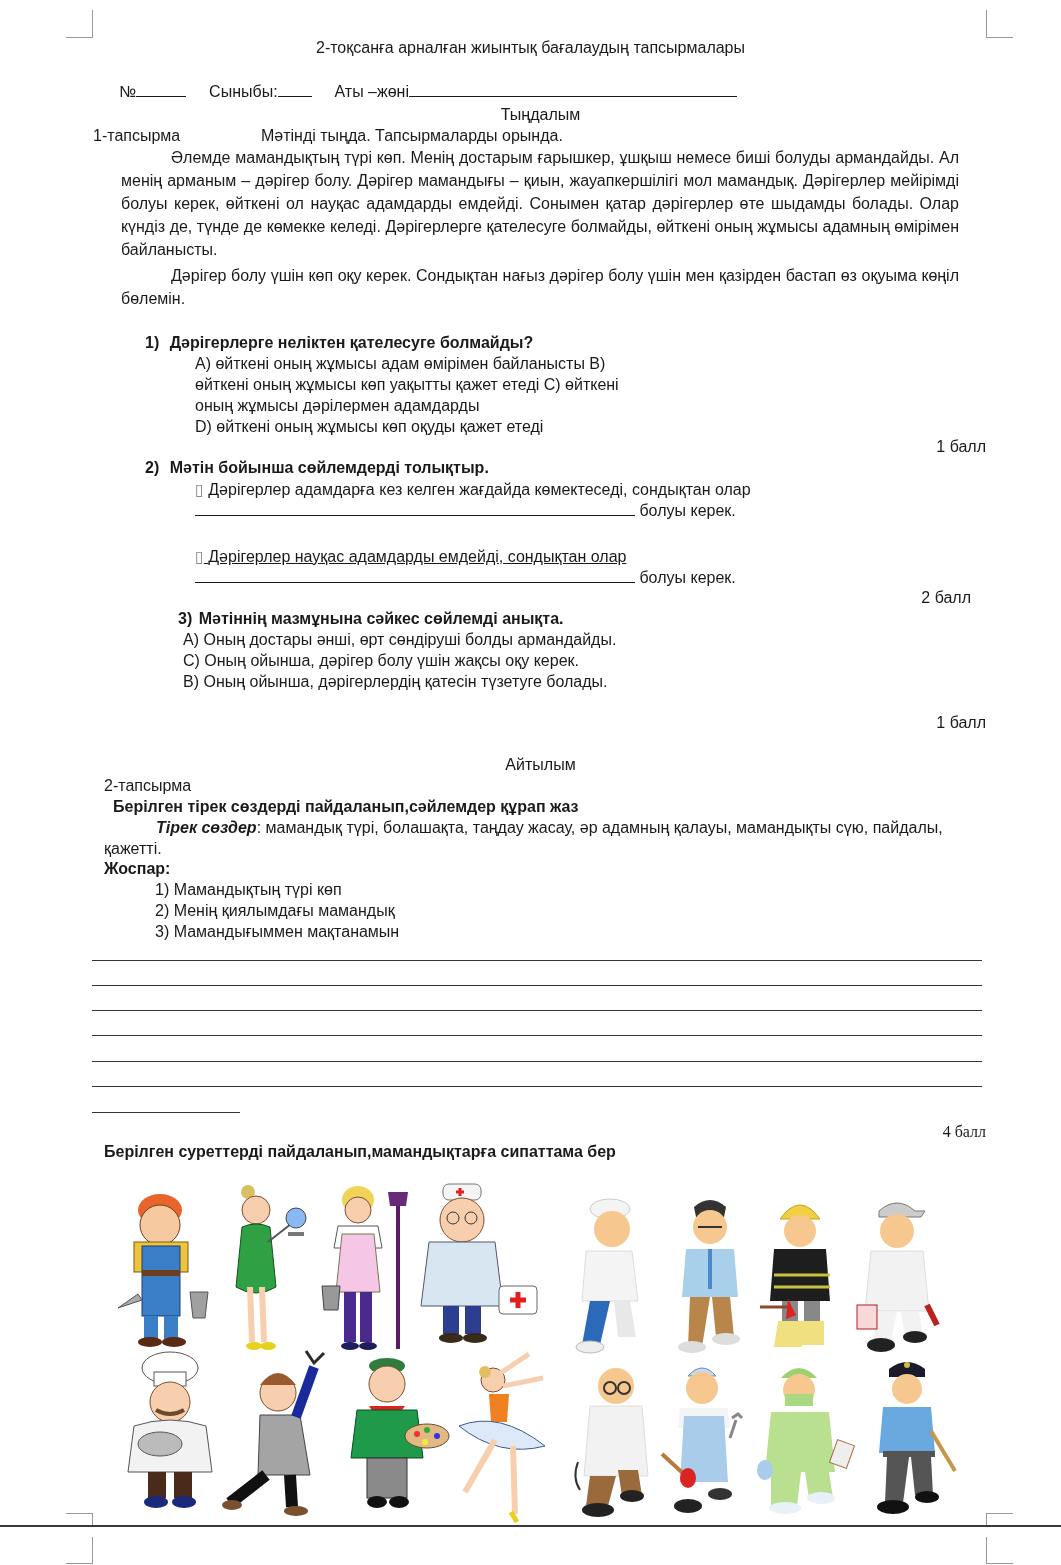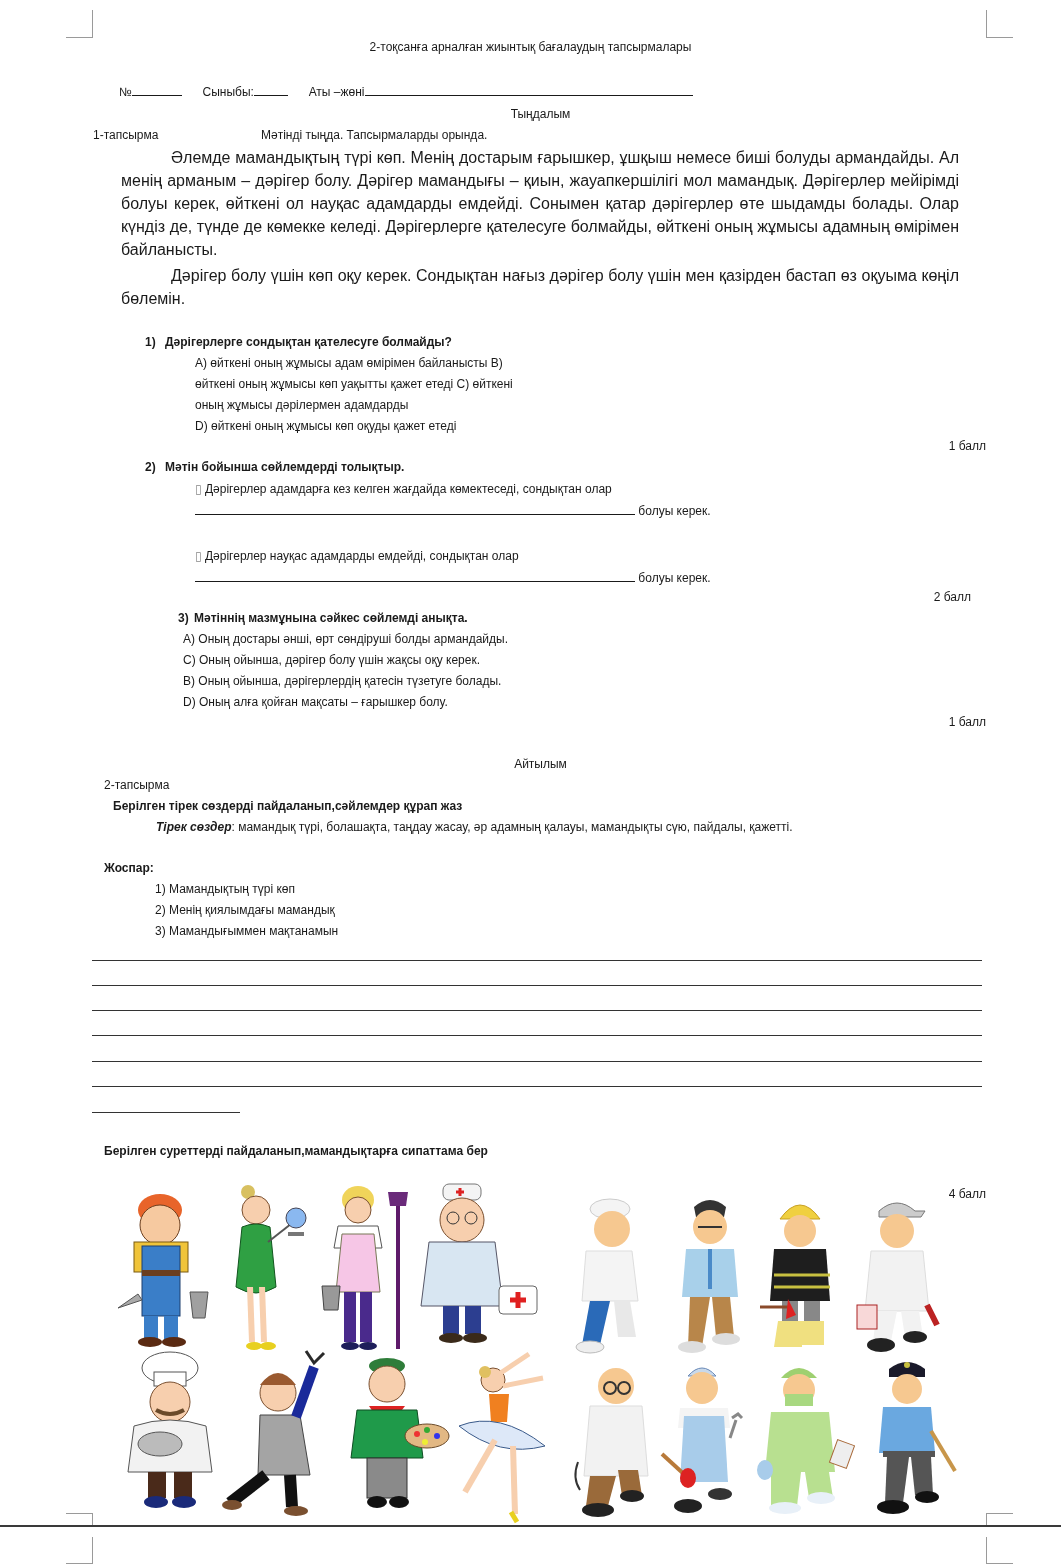--- a/index.html
+++ b/index.html
@@ -9,21 +9,21 @@
   .corner { position:absolute; border-color:#9a9a9a; border-style:solid; border-width:0; }
   .c-tl { left:66px; top:10px; width:26px; height:27px; border-right-width:1px; border-bottom-width:1px; }
   .c-tr { left:986px; top:10px; width:26px; height:27px; border-left-width:1px; border-bottom-width:1px; }
   .c-bl1 { left:66px; top:1513px; width:26px; height:12px; border-right-width:1px; border-top-width:1px; }
   .c-br1 { left:986px; top:1513px; width:26px; height:12px; border-left-width:1px; border-top-width:1px; }
   .c-bl2 { left:66px; top:1537px; width:26px; height:26px; border-right-width:1px; border-bottom-width:1px; }
   .c-br2 { left:986px; top:1537px; width:26px; height:26px; border-left-width:1px; border-bottom-width:1px; }
   .pagebreak { position:absolute; left:0; top:1525px; width:1061px; height:2px; background:#3a3a3a; }
 
   .center { text-align:center; width:1061px; left:0; }
-  .t16 { font-size:12px; line-height:21px; }
+  .t16 { font-size:16px; line-height:21px; }
   .para { font-size:16px; line-height:23px; text-align:justify; }
   .blank { display:inline-block; border-bottom:1.5px solid #1a1a1a; height:14px; vertical-align:baseline; }
   .wline { position:absolute; left:92px; width:890px; height:0; border-top:1.5px solid #333; }
   .right { text-align:right; }
 
   .fig { position:absolute; }
   .fig svg { display:block; }
 </style>
 </head>
 <body>
@@ -48,21 +48,21 @@
 
 <div class="abs center t16" style="top:104px; left:10px;">Тыңдалым</div>
 <div class="abs t16" style="left:93px; top:125px;text-align:right;">1-тапсырма</div>
 <div class="abs t16" style="left:261px; top:125px;">Мәтінді тыңда. Тапсырмаларды орында.</div>
 
 <div class="abs para" style="left:121px; top:146px; width:838px; text-indent:50px;">Әлемде мамандықтың түрі көп. Менің достарым ғарышкер, ұшқыш немесе биші болуды армандайды. Ал менің арманым – дәрігер болу. Дәрігер мамандығы – қиын, жауапкершілігі мол мамандық. Дәрігерлер мейірімді болуы керек, өйткені ол науқас адамдарды емдейді. Сонымен қатар дәрігерлер өте шыдамды болады. Олар күндіз де, түнде де көмекке келеді. Дәрігерлерге қателесуге болмайды, өйткені оның жұмысы адамның өмірімен байланысты.</div>
 <div class="abs para" style="left:121px; top:264px; width:838px; text-indent:50px;">Дәрігер болу үшін көп оқу керек. Сондықтан нағыз дәрігер болу үшін мен қазірден бастап өз оқуыма көңіл бөлемін.</div>
 
 <div class="abs t16" style="left:145px; top:332px; font-weight:600;">
   <span>1)</span>
-  <span style="margin-left:6px;">Дәрігерлерге сондықтан қателесуге болмайды?</span>
+  <span style="margin-left:6px;">Дәрігерлерге неліктен қателесуге болмайды?</span>
 </div>
 <div class="abs t16" style="left:195px; top:353px; line-height:21px;">
   <div>A) өйткені оның жұмысы адам өмірімен байланысты B)</div>
   <div>өйткені оның жұмысы көп уақытты қажет етеді C) өйткені</div>
   <div>оның жұмысы дәрілермен адамдарды</div>
   <div>D)  өйткені оның жұмысы көп оқуды қажет етеді</div>
 </div>
 <div class="abs t16 right" style="right:75px; top:436px;">1 балл</div>
 
 <div class="abs t16" style="left:145px; top:457px; font-weight:600;">
@@ -70,39 +70,38 @@
   <span style="margin-left:6px;">Мәтін бойынша сөйлемдерді толықтыр.</span>
 </div>
 <div class="abs t16" style="left:195px; top:479px;">
   <span style="color:#888;">▯</span>
   <span>Дәрігерлер адамдарға кез келген жағдайда көмектеседі, сондықтан олар</span>
 </div>
 <div class="abs t16" style="left:195px; top:500px; white-space:nowrap;">
   <span class="blank" style="width:440px;"></span>
   <span>болуы керек.</span>
 </div>
-<div class="abs t16" style="left:195px; top:546px;">
+<div class="abs t16" style="left:195px; top:546px;text-decoration:underline;">
   <span style="color:#888;">▯</span>
   <span>Дәрігерлер науқас адамдарды емдейді, сондықтан олар</span>
 </div>
 <div class="abs t16" style="left:195px; top:567px; white-space:nowrap;">
   <span class="blank" style="width:440px;"></span>
   <span>болуы керек.</span>
 </div>
 <div class="abs t16 right" style="right:90px; top:587px;">2 балл</div>
 
 <div class="abs t16" style="left:145px; top:608px; font-weight:600;margin-left:33px;">
   <span>3)</span>
   <span style="margin-left:2px;">Мәтіннің мазмұнына сәйкес сөйлемді анықта.</span>
 </div>
 <div class="abs t16" style="left:183px; top:629px; line-height:21px;">
   <div>A) Оның достары әнші, өрт сөндіруші болды армандайды.</div>
   <div>C) Оның ойынша, дәрігер болу үшін жақсы оқу керек.</div>
   <div>B) Оның ойынша, дәрігерлердің қатесін түзетуге болады.</div>
-  <div>D)  Оның алға қойған мақсаты – ғарышкер болу.</div>
 </div>
 <div class="abs t16 right" style="right:75px; top:712px;">1 балл</div>
 
 <div class="abs center t16" style="top:754px; left:10px;">Айтылым</div>
 <div class="abs t16" style="left:104px; top:775px;">2-тапсырма</div>
 <div class="abs t16" style="left:104px; top:796px; font-weight:600;margin-left:9px;">Берілген тірек сөздерді пайдаланып,сәйлемдер құрап жаз</div>
 <div class="abs t16" style="left:104px; top:817px; width:880px; text-indent:52px;">
   <i style="font-weight:600;">Тірек сөздер</i><span>: мамандық түрі, болашақта, таңдау жасау, әр адамның қалауы, мамандықты сүю, пайдалы, қажетті.</span>
 </div>
 <div class="abs t16" style="left:104px; top:858px; font-weight:600;">Жоспар:</div>
@@ -113,21 +112,21 @@
 </div>
 
 <div class="wline" style="top:960px;"></div>
 <div class="wline" style="top:985px;"></div>
 <div class="wline" style="top:1010px;"></div>
 <div class="wline" style="top:1035px;"></div>
 <div class="wline" style="top:1061px;"></div>
 <div class="wline" style="top:1086px;"></div>
 <div class="wline" style="top:1112px; width:148px;"></div>
 
-<div class="abs t16 right" style="right:75px; top:1184px;">4 балл</div>
+<div class="abs t16 right" style="right:75px; top:1121px;font-family:Liberation Serif, serif;">4 балл</div>
 <div class="abs t16" style="left:104px; top:1141px; font-weight:600;">Берілген суреттерді пайдаланып,мамандықтарға сипаттама бер</div>
 
 <div class="fig" style="left:108px; top:1180px;">
   <svg width="110" height="170" viewBox="0 0 110 170">
     <ellipse cx="52" cy="30" rx="22" ry="16" fill="#e8642a"></ellipse>
     <circle cx="52" cy="45" r="20" fill="#f6c9a0" stroke="#6b3e1e"></circle>
     <rect x="26" y="62" width="54" height="30" fill="#f0c43a" stroke="#7a5a10"></rect>
     <rect x="34" y="66" width="38" height="70" fill="#3a7ec8" stroke="#1c3e6e"></rect>
     <rect x="34" y="90" width="38" height="6" fill="#6b3e1e"></rect>
     <rect x="36" y="136" width="14" height="24" fill="#3a7ec8"></rect>

